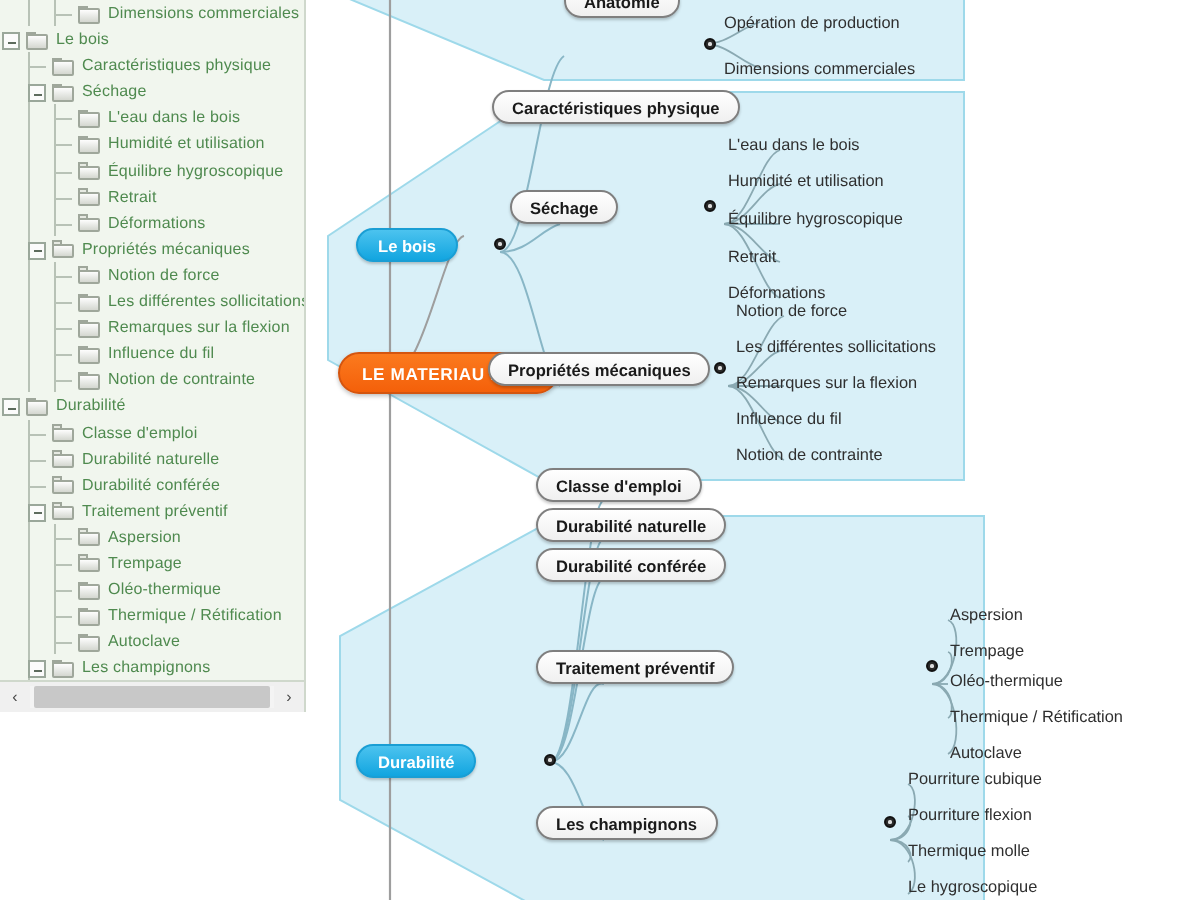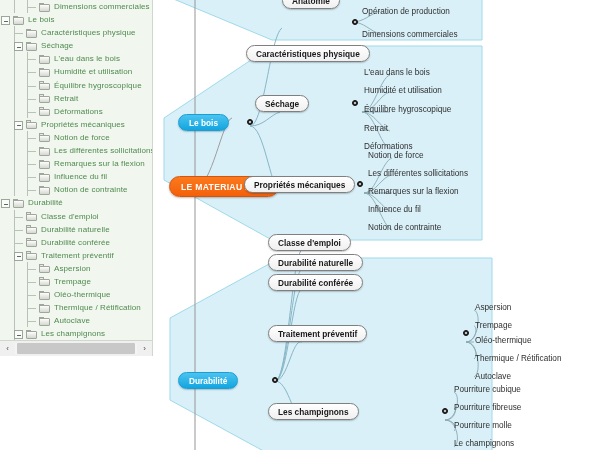--- a/index.html
+++ b/index.html
@@ -458,16 +458,16 @@
   <div class="bullet" style="left:311px;top:330px;"></div>
   <div class="leaf" style="left:323px;top:303px;">Aspersion</div>
   <div class="leaf" style="left:323px;top:321px;">Trempage</div>
   <div class="leaf" style="left:323px;top:336px;">Oléo-thermique</div>
   <div class="leaf" style="left:323px;top:354px;">Thermique / Rétification</div>
   <div class="leaf" style="left:323px;top:372px;">Autoclave</div>
 
   <div class="node cap" style="left:116px;top:403px;">Les champignons</div>
   <div class="bullet" style="left:290px;top:408px;"></div>
   <div class="leaf" style="left:302px;top:385px;">Pourriture cubique</div>
-  <div class="leaf" style="left:302px;top:403px;">Pourriture fibreuse</div>
-  <div class="leaf" style="left:302px;top:421px;">Pourriture molle</div>
-  <div class="leaf" style="left:302px;top:439px;">Le champignons</div>
+  <div class="leaf" style="left:302px;top:403px;">Pourriture flexion</div>
+  <div class="leaf" style="left:302px;top:421px;">Thermique molle</div>
+  <div class="leaf" style="left:302px;top:439px;">Le hygroscopique</div>
 </div>
 
 </body></html>

